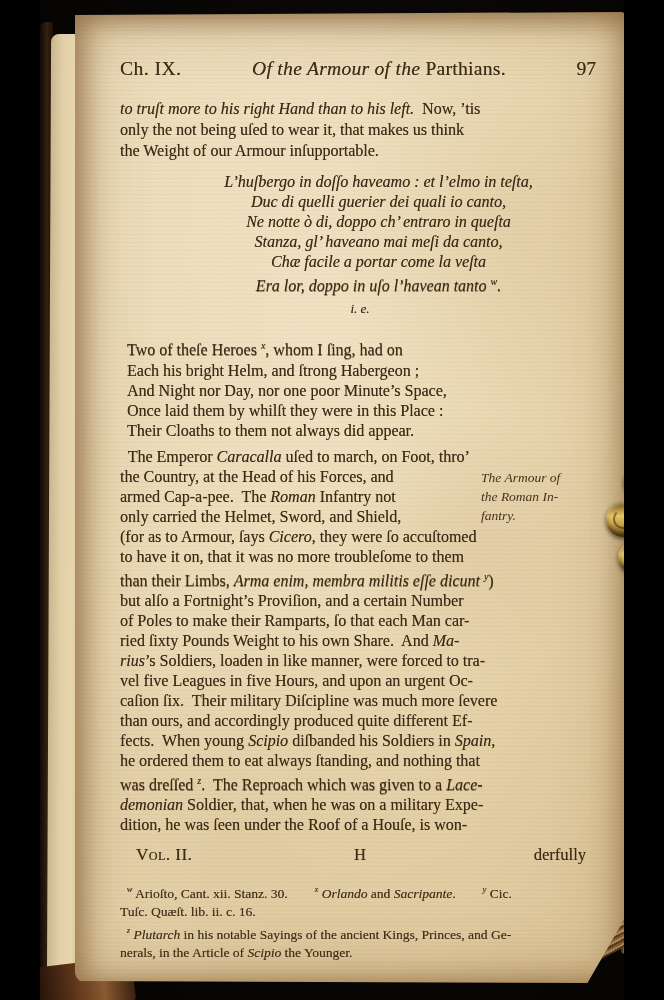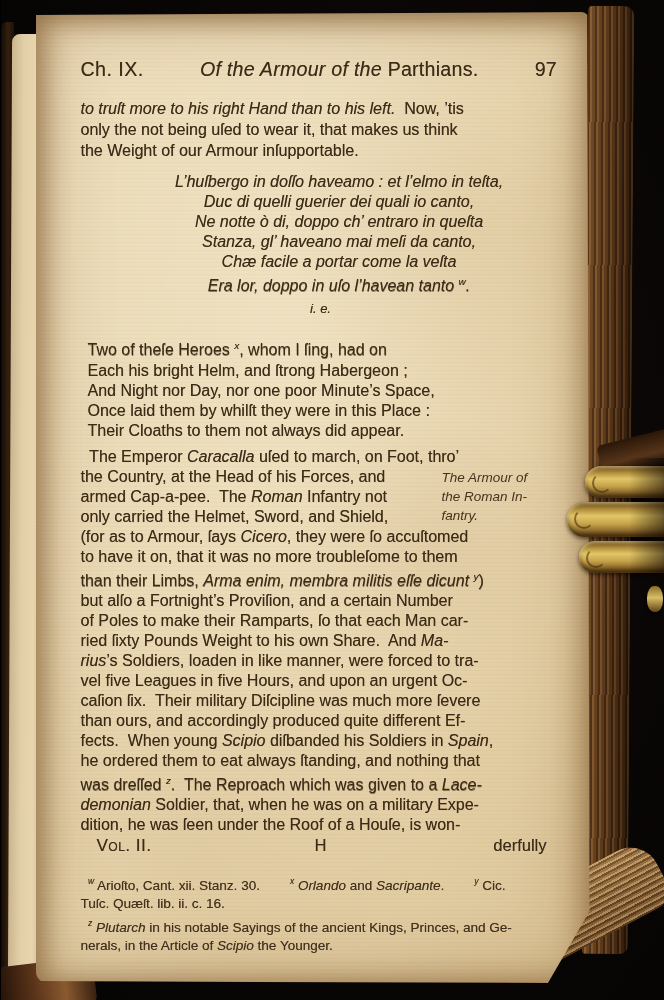--- a/index.html
+++ b/index.html
@@ -1,18 +1,18 @@
 <!DOCTYPE html>
 <html><head>
 <meta charset="utf-8">
 <style>
   html,body{margin:0;padding:0;background:#000;}
-  .scene{position:relative;width:663px;height:1000px;margin:0 auto;overflow:hidden;
+  .scene{position:relative;width:584px;height:1000px;margin:0 auto;overflow:hidden;
          background:radial-gradient(ellipse at 55% 45%, #14100b 0%, #0a0706 55%, #050403 100%);
-         font-family:Liberation Sans, sans-serif;}
+         font-family:Liberation Serif, serif;}
   
   .left-board{position:absolute;left:0;top:22px;width:13px;height:978px;
       background:linear-gradient(90deg,#120a06,#35200f 55%,#1c1008);
       border-radius:6px 0 0 0;}
   .facing-edge{position:absolute;left:9px;top:34px;width:34px;height:958px;
       background:linear-gradient(90deg,#c9b58e 0%,#e2cfa8 35%,#e7d5ae 70%,#cdb88f 100%);
       border-radius:8px 0 0 14px;transform:rotate(.25deg);}
   .facing-edge::after{content:"";position:absolute;right:1px;top:0;width:3px;height:100%;
       background:linear-gradient(180deg,rgba(90,60,25,.55),rgba(90,60,25,.25) 50%,rgba(90,60,25,.6));}
   .fore-edge{position:absolute;left:584px;top:6px;width:46px;height:948px;
@@ -58,21 +58,21 @@
   .hdr .title{text-align:center;letter-spacing:.3px;}
   .hdr .pnum{padding-right:4px;}
   .intro{margin-top:14px;font-size:16px;line-height:21px;}
   .verse-it{margin:11px 0 0 37px;font-size:16px;line-height:20px;text-align:center;}
   .ie{margin-top:5px;text-align:center;font-size:13px;height:18px;font-style:italic;}
   .verse-en{margin:17px 0 0 7px;font-size:16px;line-height:20px;}
   .bodypar{position:relative;margin-top:6px;font-size:16px;line-height:20px;}
   .margin-note{position:absolute;left:361px;top:21px;width:122px;
        font-size:13.5px;line-height:19px;font-style:italic;text-shadow:none;color:#46321c;}
   .margin-note .t-line{white-space:normal;}
-  .catchrow{margin-top:1px;display:grid;grid-template-columns:1fr auto 1fr;
+  .catchrow{margin-top:10px;display:grid;grid-template-columns:1fr auto 1fr;
        font-size:16.5px;height:20px;align-items:baseline;}
   .catchrow .vol{padding-left:16px;font-size:17px;}
   .catchrow .sig{text-align:center;}
   .catchrow .cw{text-align:right;padding-right:14px;}
   .footnotes{margin-top:16px;font-size:13.5px;line-height:18.5px;color:#41301d;}
   
   .clasp{position:absolute;left:558px;top:438px;width:106px;height:190px;}
   .clasp-bar{position:absolute;left:40px;top:-2px;width:80px;height:34px;
       transform:rotate(-14deg);background:linear-gradient(180deg,#2a1708,#57351a 60%,#1d0f05);
       border-radius:6px;}

